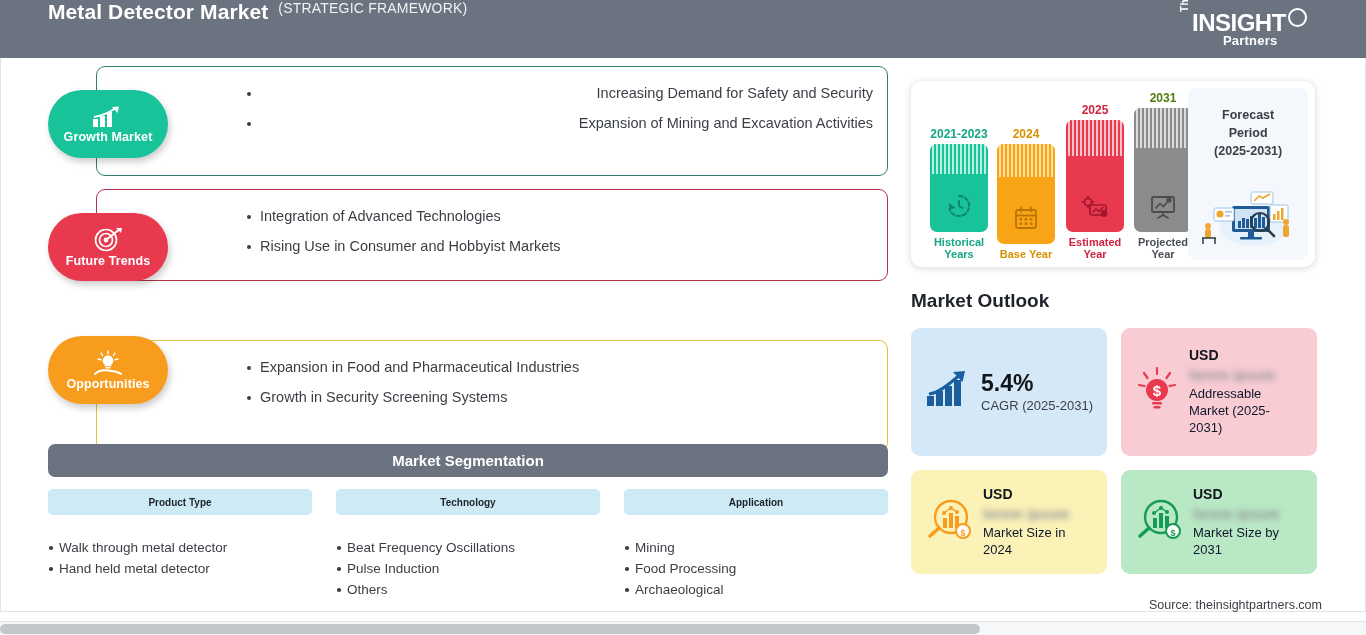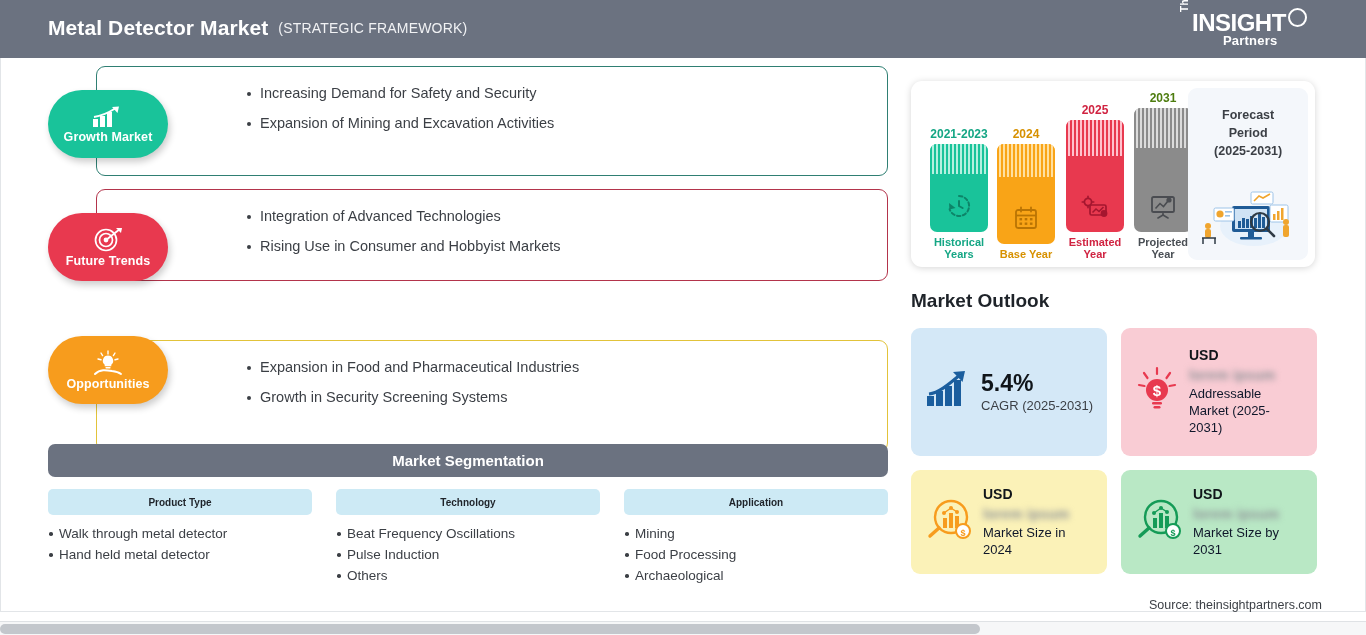--- a/index.html
+++ b/index.html
@@ -11,21 +11,21 @@
   }
   .page { position: relative; width: 1366px; height: 635px; background:#fff; }
 
   
   .header {
     position: absolute; left: 0; top: 0; width: 1366px; height: 58px;
     background: #6b7280;
   }
   .header-inner {
     position: absolute; left: 48px; top: 0; height: 56px;
-    display: flex; align-items: center; gap: 10px;
+    display: flex; gap: 10px;
   }
   .hdr-title { color:#fff; font-size: 21px; font-weight: bold; letter-spacing:.1px; }
   .hdr-sub { color:#f1f2f4; font-size: 14px; letter-spacing:.2px; }
 
   .logo { position:absolute; right: 62px; top: 9px; width: 125px; height: 42px; color:#fff; }
   .logo .the {
     position:absolute; left:0; top:3px; font-size:10px; font-weight:bold;
     transform: rotate(-90deg); transform-origin: left top; letter-spacing:.5px;
     white-space:nowrap;
   }
@@ -81,21 +81,21 @@
     display:flex; align-items:center; justify-content:center;
     font-size:15px; font-weight:bold;
   }
   .seg-cols { display:flex; gap:24px; margin-top:12px; }
   .seg-col { flex:1; }
   .seg-head {
     height:26px; border-radius:5px; background:#cdeaf5; color:#1e2329;
     display:flex; align-items:center; justify-content:center;
     font-size:10px; font-weight:bold;
   }
-  .seg-items { margin-top:11px; }
+  .seg-items { margin-top:25px; }
   .seg-items li { list-style:none; font-size:13.5px; color:#3b3f45; margin-bottom:6px; position:relative; padding-left:11px; }
   .seg-items li:before {
     content:""; position:absolute; left:1px; top:6px;
     width:3.5px; height:3.5px; border-radius:50%; background:#3b3f45;
   }
 
   
   .right-col { position:absolute; left:905px; top:58px; width:461px; height:560px; }
 
   .timeline-card {
@@ -170,21 +170,21 @@
       <span class="insight">INSIGHT</span>
       <span class="partners">Partners</span>
       <span class="ring"></span>
     </div>
   </div>
 
   <div class="pg-border"></div>
 
   <div class="left-col">
 
-    <div class="drv-row" style="top:8px;height:120px;">
+    <div class="drv-row" style="top:8px;height:120px;text-align:right;">
       <div class="drv-box" style="height:110px;">
         <ul class="drv-list">
           <li>Increasing Demand for Safety and Security</li>
           <li>Expansion of Mining and Excavation Activities</li>
         </ul>
       </div>
       <div class="drv-badge">
         <span>
           <svg width="34" height="24" viewBox="0 0 34 24">
             <rect x="2" y="14" width="5" height="8" fill="#fff"></rect>

